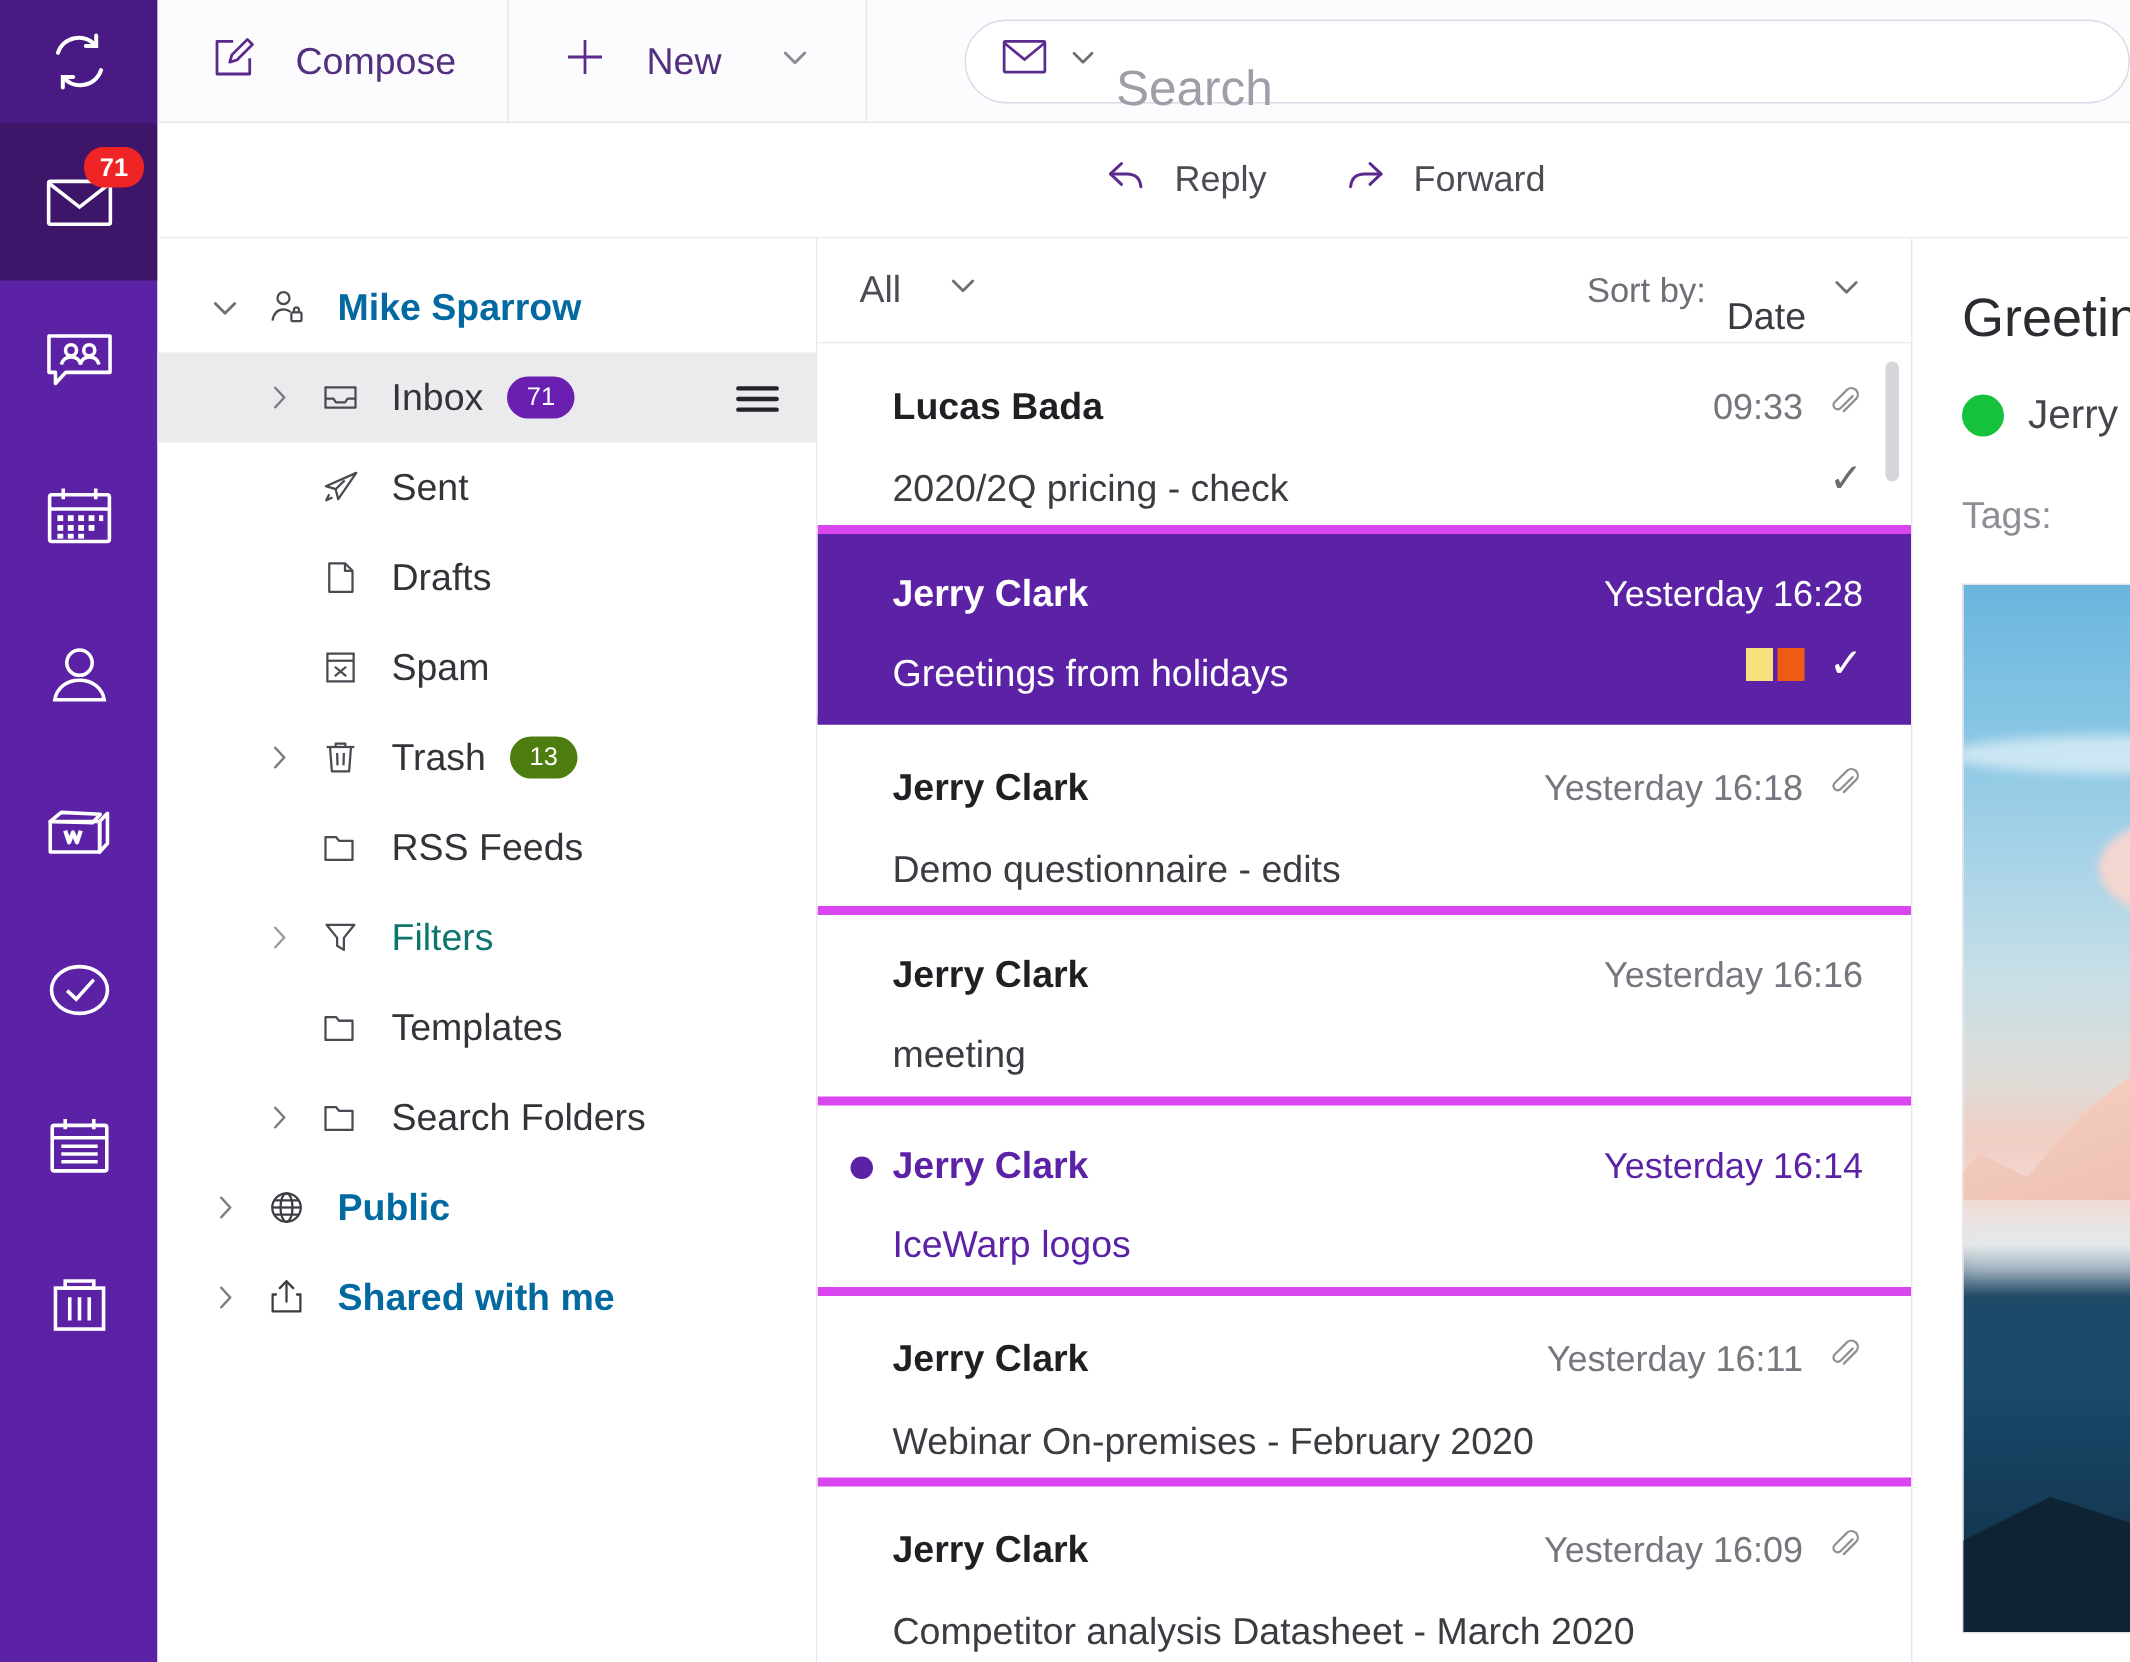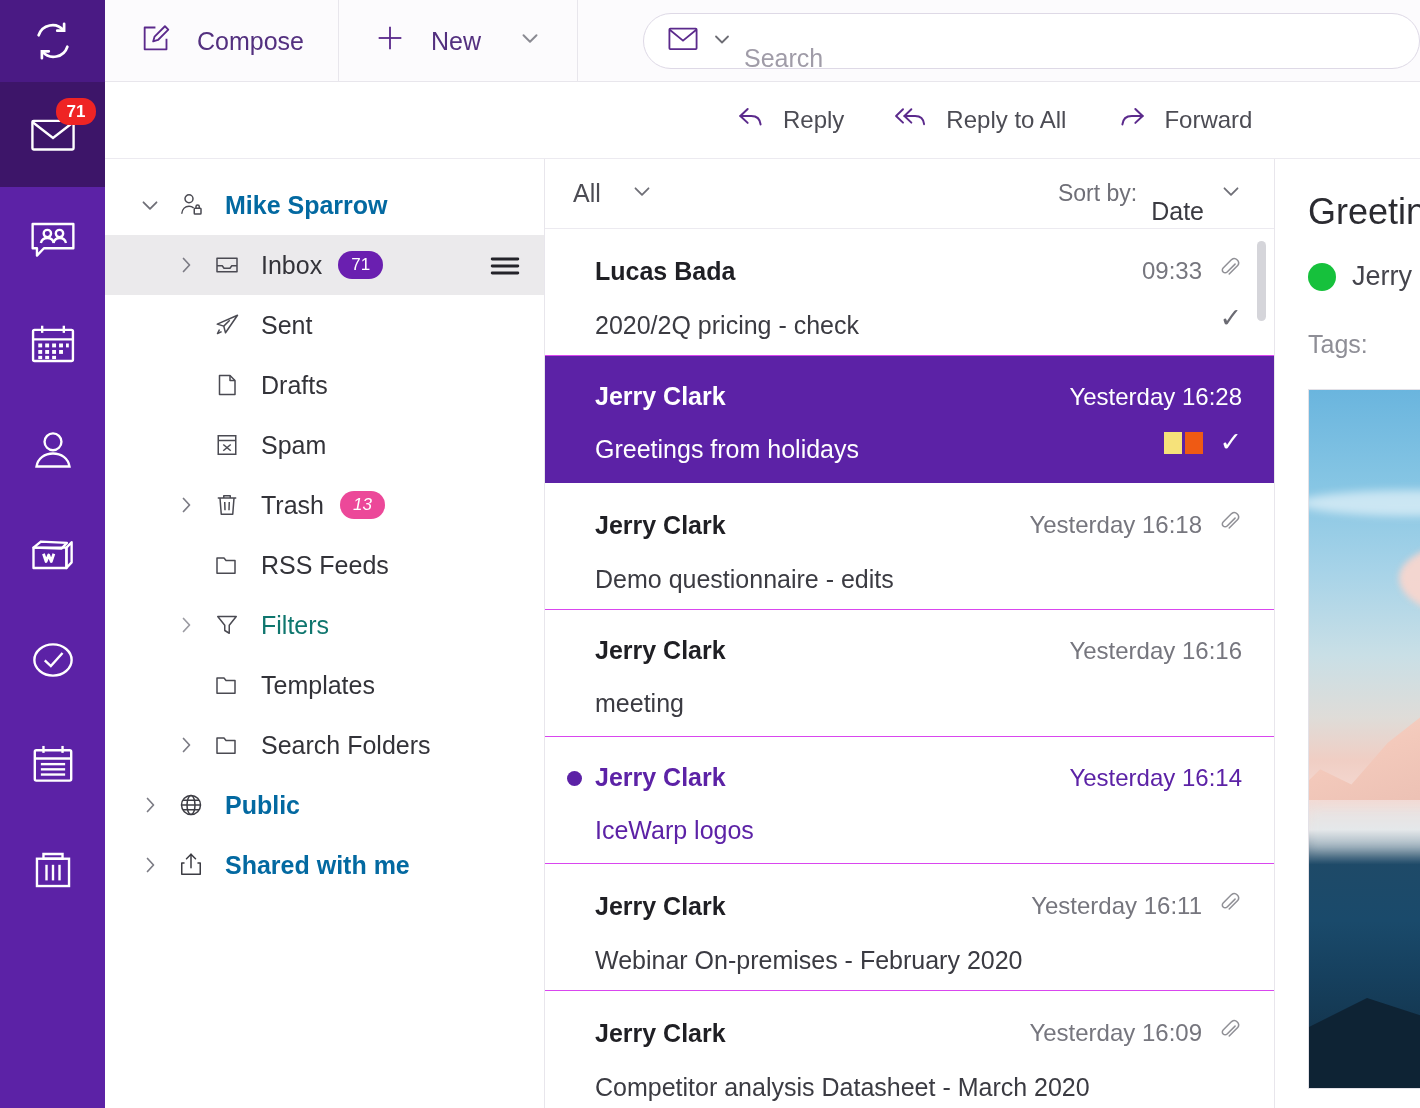--- a/index.html
+++ b/index.html
@@ -69,21 +69,21 @@
   }
   .search-box {
     display: flex; align-items: center; gap: 10px;
     height: 56px;
     border: 1px solid #ded9e6;
     border-radius: 28px;
     padding: 0 22px;
     width: 100%;
     background: #fff;
   }
-  .search-box .ph { color: #a09ca8; font-size: 25px; margin-top: 36px; }
+  .search-box .ph { color: #a09ca8; font-size: 33px; margin-top: 36px; }
   .env-chev { color: #6d6d74; font-size: 16px; }
 
   
   .actionbar {
     position: absolute; left: 105px; top: 82px;
     width: 1315px; height: 77px;
     background: #ffffff;
     border-bottom: 1px solid #eceaf0;
     display: flex; align-items: center;
     padding-left: 630px;
@@ -117,21 +117,21 @@
   .f-label.bold { font-weight: 600; color: #0369a1; }
   .pill {
     margin-left: 16px;
     border-radius: 14px;
     font-size: 17px;
     color: #fff;
     padding: 4px 13px;
     line-height: 1.2;
   }
   .pill.purple { background: #6a1fb0; }
-  .pill.gray { background: #ec4899; font-style: italic; }
+  .pill.gray { background: #4d7c0f; }
   .hamburger { position: absolute; right: 22px; top: 18px; }
   .lvl0 { padding-left: 26px; }
   .lvl1 { padding-left: 62px; }
 
   
   .msglist {
     position: absolute; left: 545px; top: 159px;
     width: 730px; height: 949px;
     background: #ffffff;
     border-right: 1px solid #e8e6ec;
@@ -144,21 +144,21 @@
     justify-content: space-between;
   }
   .ml-filter { display:flex; align-items:center; gap: 28px; font-size: 25px; color: #4c4c54; cursor: pointer; }
   .ml-sort { display:flex; align-items:center; gap: 14px; font-size: 23px; color: #6f6f77; }
   .ml-sort .val { color: #3a3a41; font-size: 25px; margin-top: 36px; }
   .ml-rows { position: relative; height: 879px; overflow: hidden; }
   .mrow {
     position: relative;
     height: 127px;
     padding: 26px 32px 0 50px;
-    border-bottom: 1px solid #d946ef;
+    border-bottom: 6px solid #d946ef;
     cursor: pointer;
   }
   .mrow.sel { background: #5c22a6; border-bottom-color: #5c22a6; }
   .mrow-line { display: flex; justify-content: space-between; align-items: center; }
   .sender { font-size: 25px; font-weight: 700; color: #1f1f24; }
   .meta { font-size: 24px; color: #76767e; display:flex; align-items:center; gap: 14px; }
   .subject { font-size: 25px; color: #3b3b42; margin-top: 14px; }
   .mrow.sel .sender, .mrow.sel .meta, .mrow.sel .subject { color: #ffffff; }
   .mrow.unread .sender, .mrow.unread .meta, .mrow.unread .subject { color: #5c22a6; }
   .unread-dot {
@@ -415,30 +415,20 @@
       <span>
         <svg width="32" height="32" viewBox="0 0 24 24" fill="none" stroke="#5b2a8c" stroke-width="1.5" stroke-linecap="round" stroke-linejoin="round">
           <polyline points="9.5,6 4,11.2 9.5,16.4"></polyline>
           <path d="M4 11.2h8.2c4.3 0 6.6 2.3 7 6.4"></path>
         </svg>
       </span>
       <span>Reply</span>
     </div>
     <div class="act">
       <span>
-        <svg width="36" height="32" viewBox="0 0 28 24" fill="none" stroke="#5b2a8c" stroke-width="1.5" stroke-linecap="round" stroke-linejoin="round">
-          <polyline points="7,6 1.6,11.2 7,16.4"></polyline>
-          <polyline points="13.5,6 8.1,11.2 13.5,16.4"></polyline>
-          <path d="M8.1 11.2h8.3c4.3 0 6.6 2.3 7 6.4"></path>
-        </svg>
-      </span>
-      <span>Reply to All</span>
-    </div>
-    <div class="act">
-      <span>
         <svg width="32" height="32" viewBox="0 0 24 24" fill="none" stroke="#5b2a8c" stroke-width="1.5" stroke-linecap="round" stroke-linejoin="round">
           <polyline points="14.5,6 20,11.2 14.5,16.4"></polyline>
           <path d="M20 11.2h-8.2c-4.3 0-6.6 2.3-7 6.4"></path>
         </svg>
       </span>
       <span>Forward</span>
     </div>
   </div>
 
   <div class="folders">

